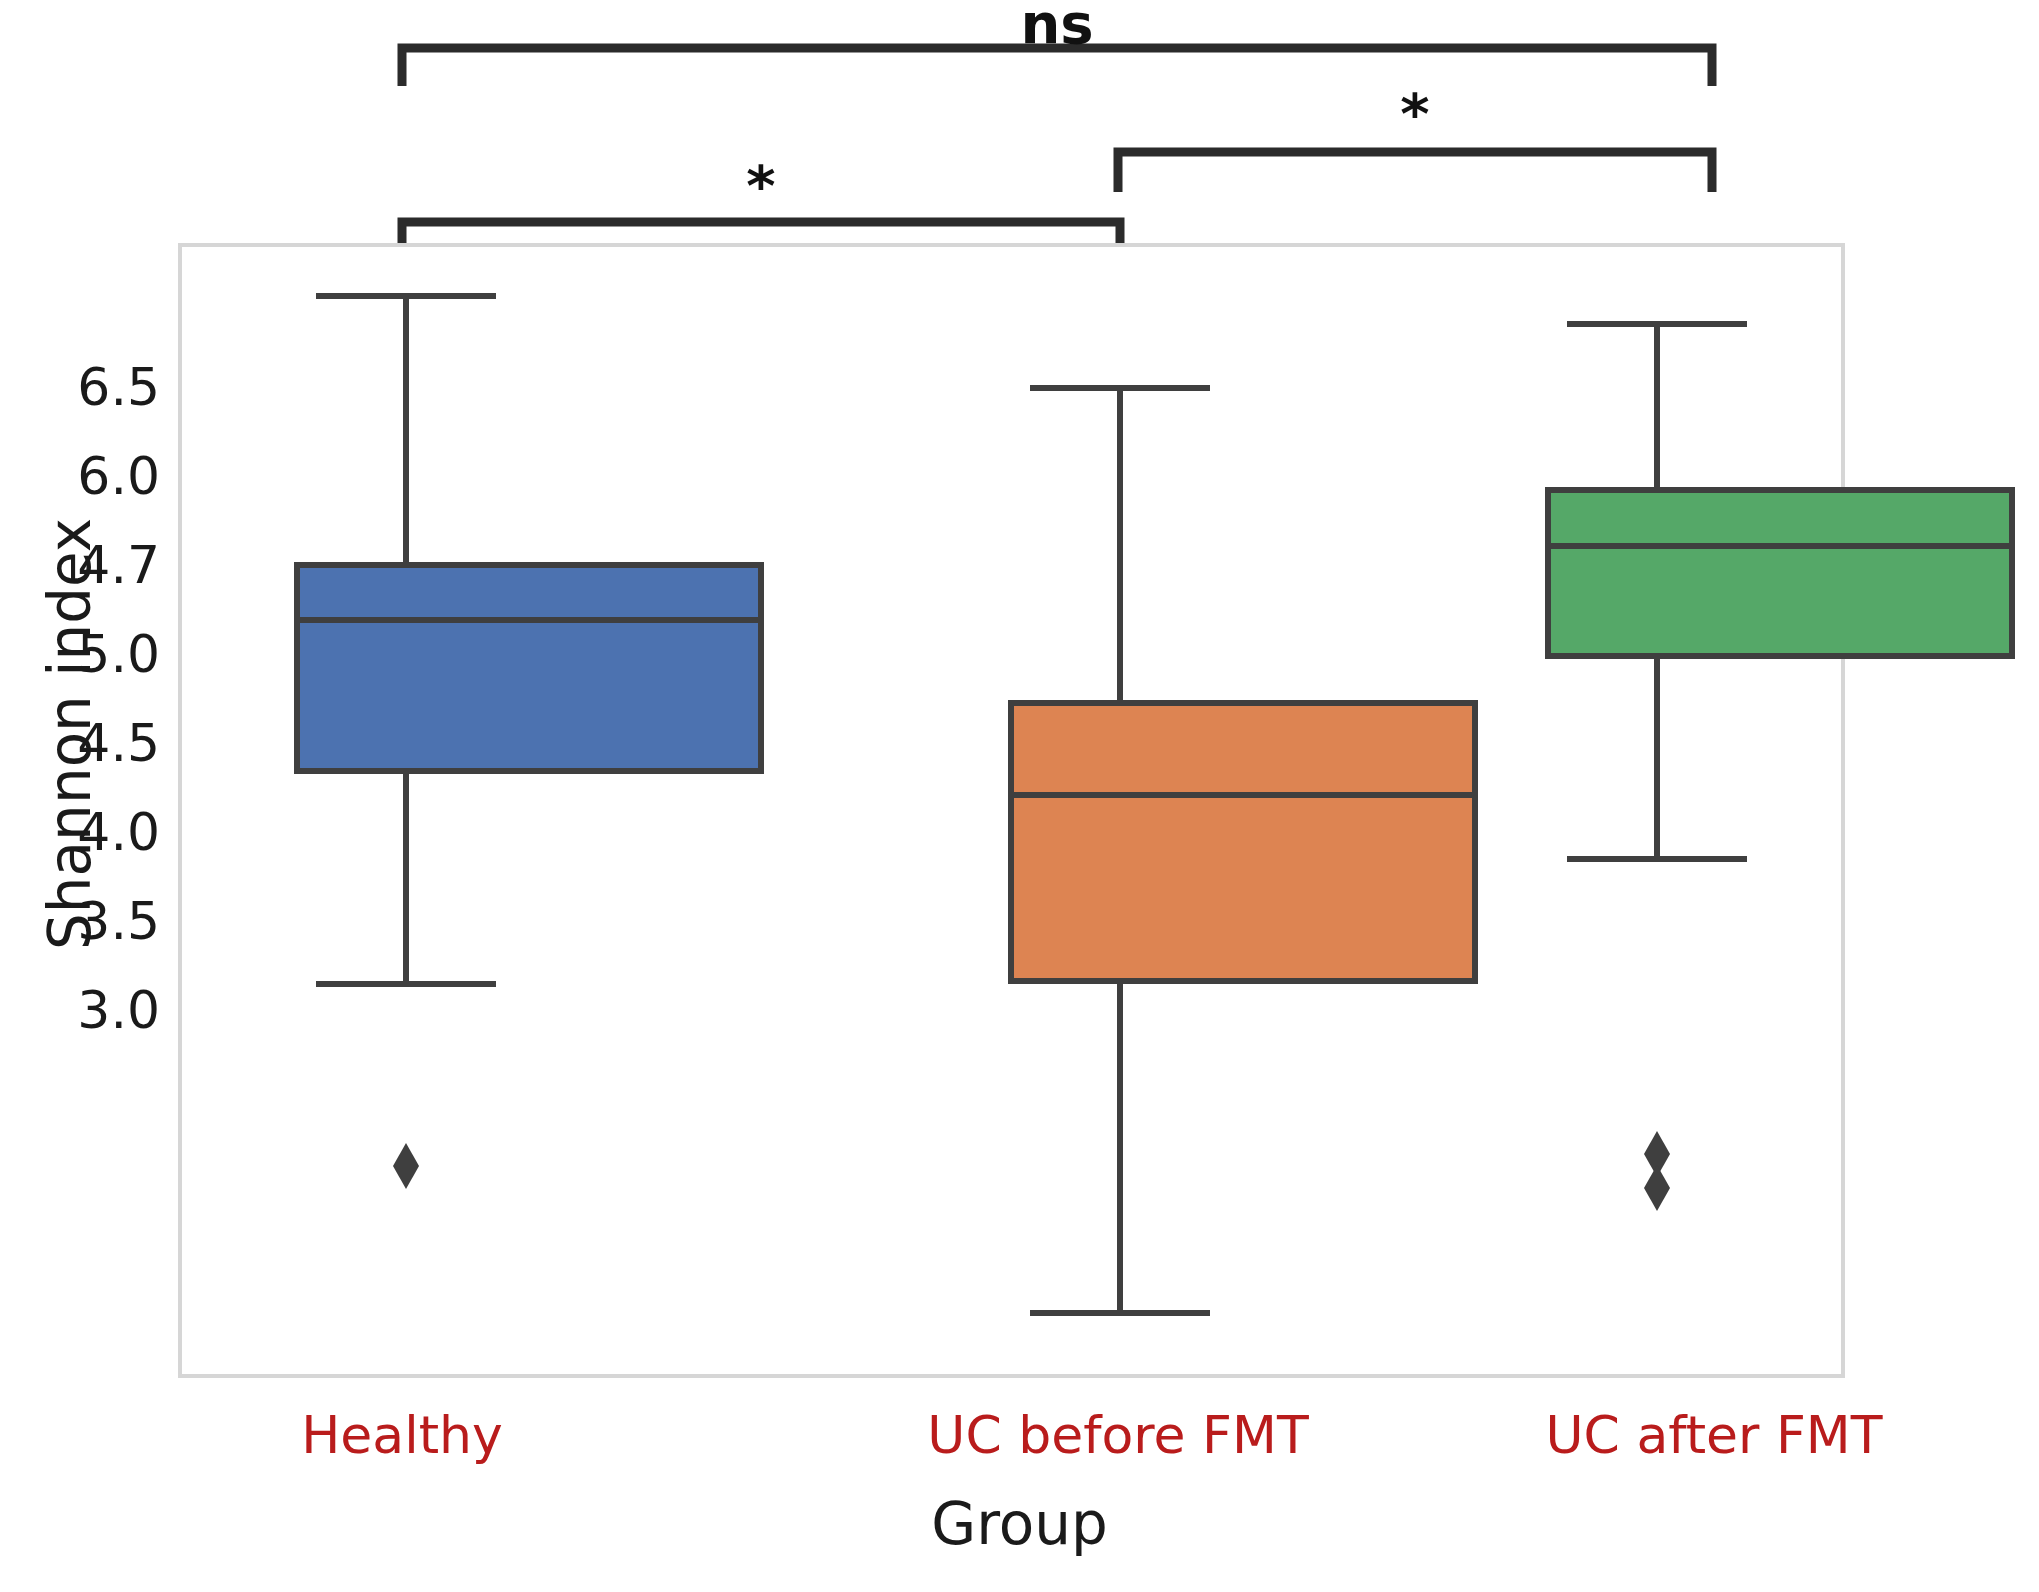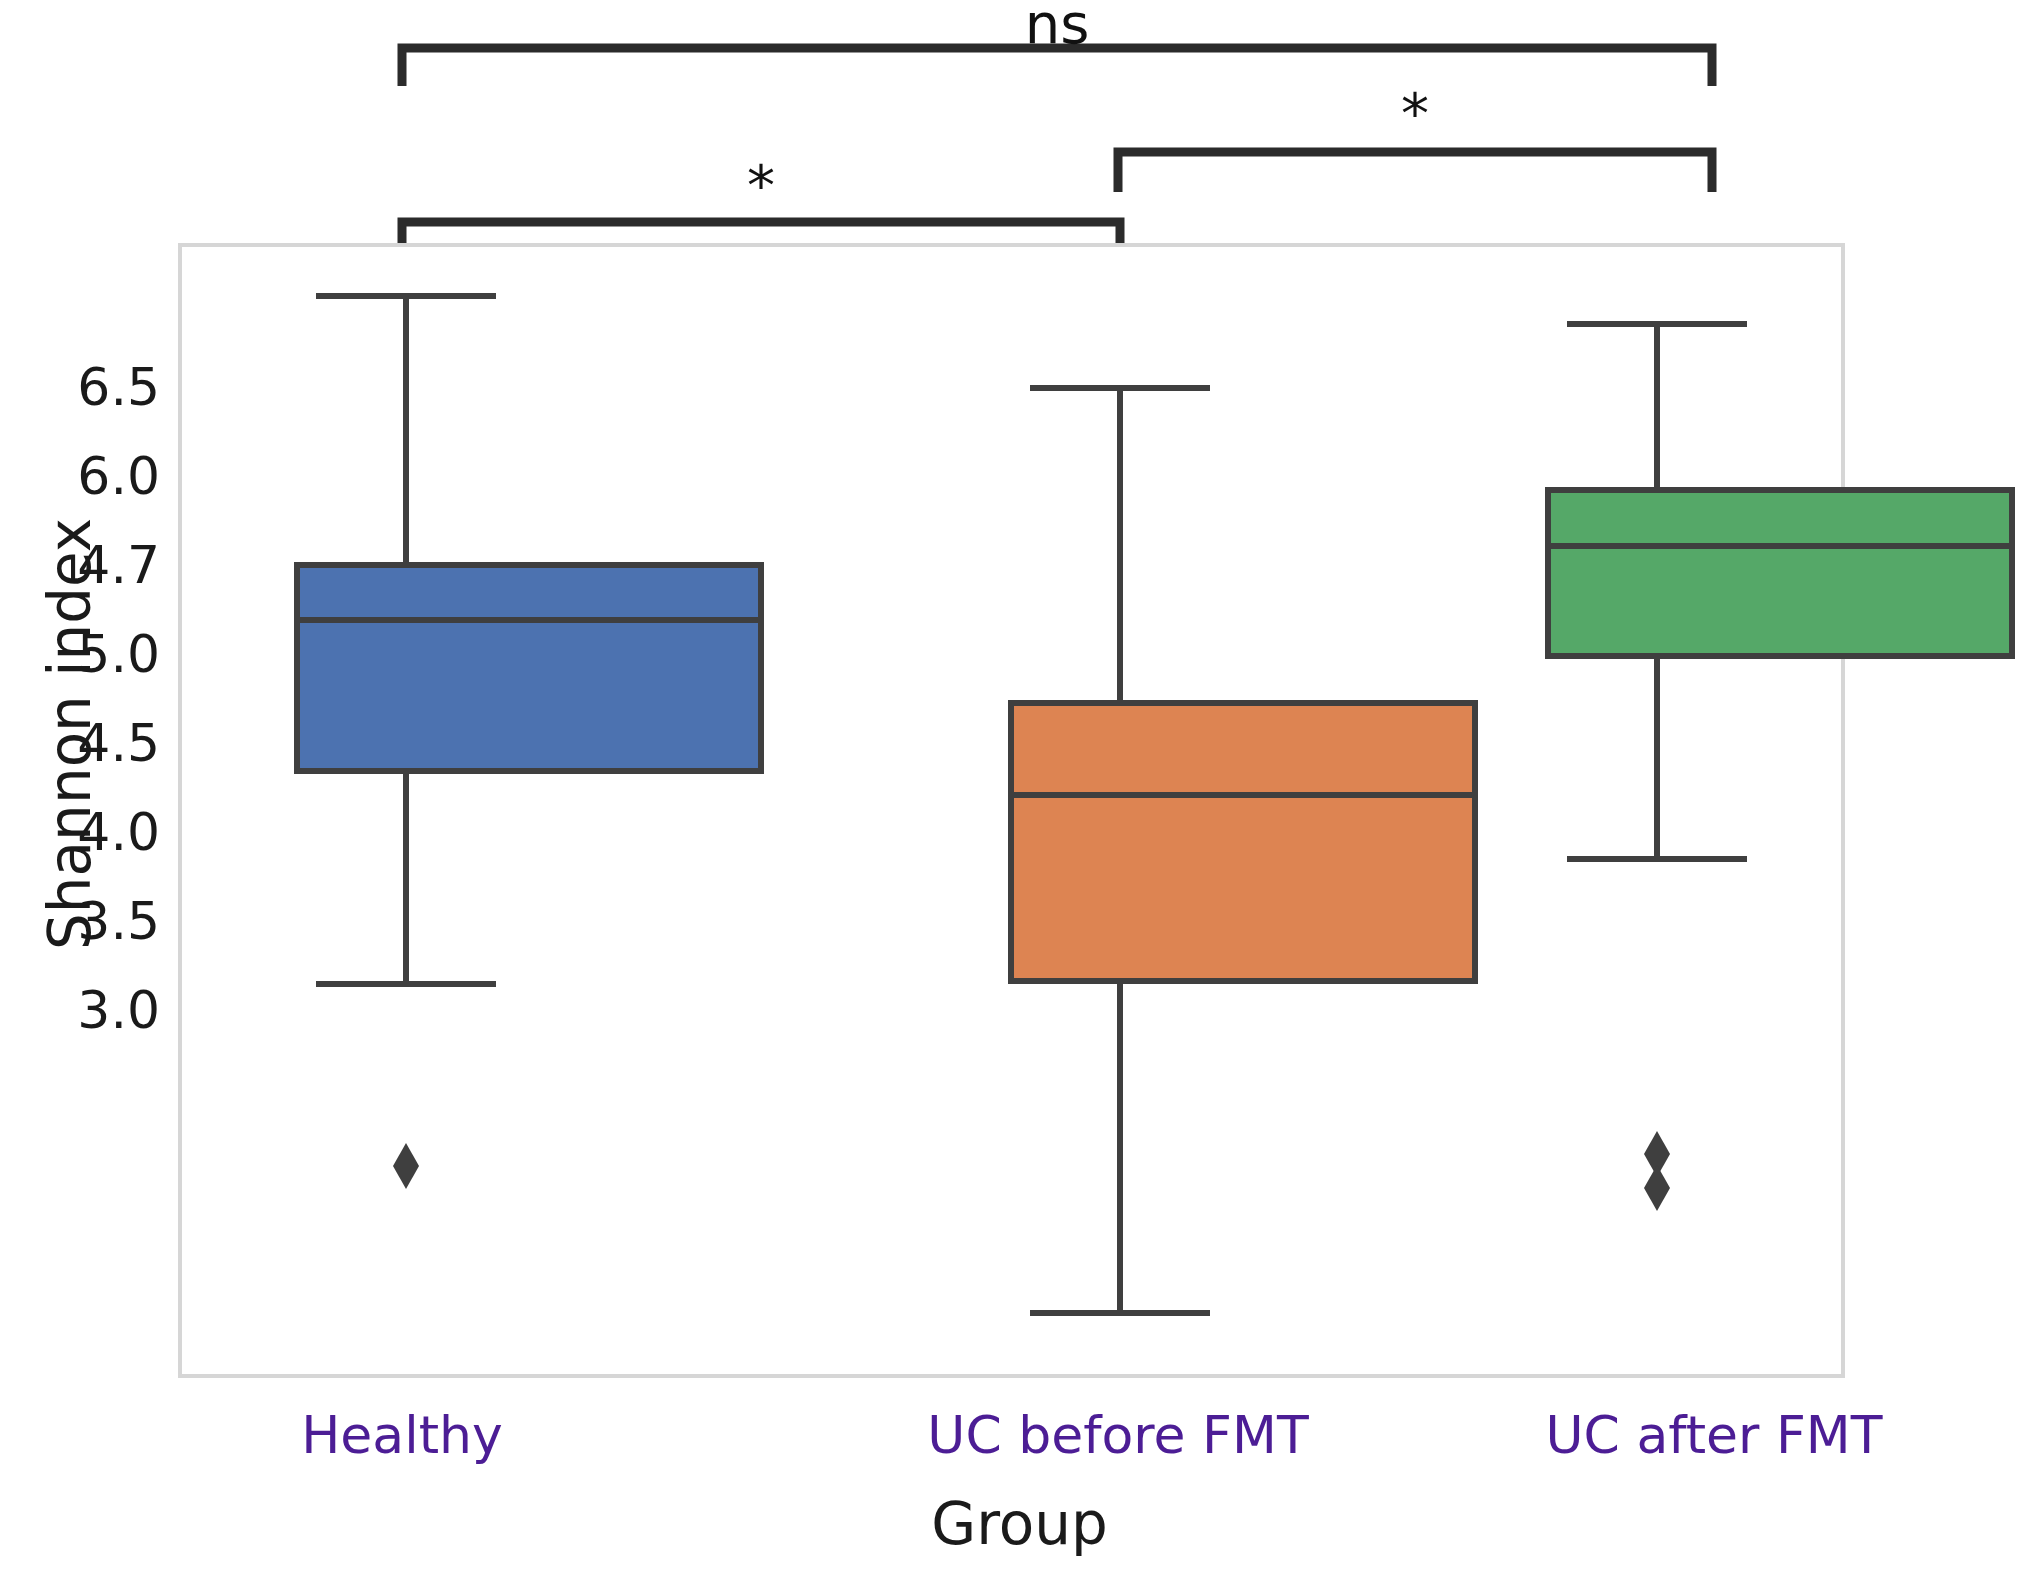--- a/index.html
+++ b/index.html
@@ -5,21 +5,21 @@
   html,body{margin:0;padding:0;}
   body{
     width:2039px;height:1592px;
     background:#ffffff;
     font-family:"DejaVu Sans", sans-serif;
     overflow:hidden;
   }
   #root{position:relative;width:2039px;height:1592px;}
 
   
-  .sig-layer{position:absolute;left:0;top:0;width:1921px;height:260px;}
+  .sig-layer{position:absolute;left:0;top:0;width:1921px;height:260px;font-weight:bold;}
   .sig-label{
     position:absolute;
     font-size:56px;
     color:#111111;
     font-family:"DejaVu Sans", sans-serif;
     transform:translateX(-50%);
     white-space:nowrap;
     line-height:1;
   }
 
@@ -43,21 +43,21 @@
     transform:translateY(-50%);
     white-space:nowrap;
     text-align:right;
     margin-top:12px;
   }
   .ytick-col{position:absolute;left:0px;top:0;width:160px;height:1592px;}
 
   .xtick{
     position:absolute;
     font-size:52px;
-    color:#4c1d95;
+    color:#b91c1c;
     transform:translateX(-50%);
     white-space:nowrap;
     top:1405px;
   }
 
   .ylabel{
     position:absolute;
     left:-230px;
     top:700px;
     width:600px;

